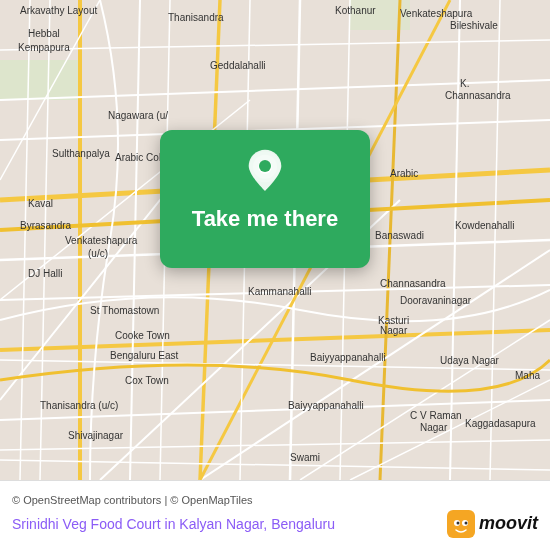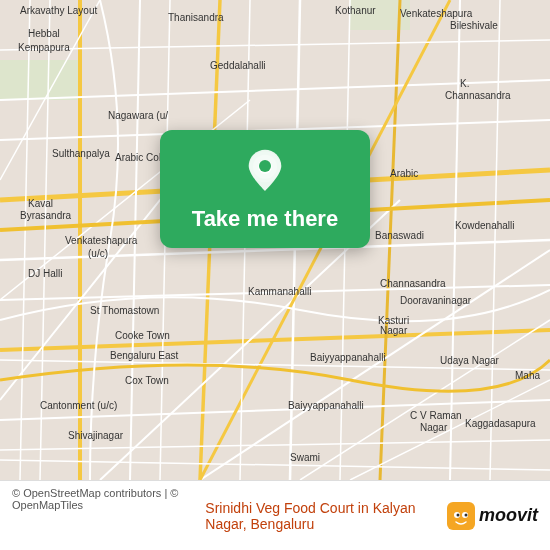--- a/index.html
+++ b/index.html
@@ -38,21 +38,21 @@
     }
 
     
     #popup-card {
       position: absolute;
       top: 130px;
       left: 160px;
       width: 210px;
       background: #2eaa5e;
       border-radius: 12px;
-      padding: 18px 20px 16px;
+      padding: 18px 20px 36px;
       display: flex;
       flex-direction: column;
       align-items: center;
       cursor: pointer;
       box-shadow: 0 4px 16px rgba(0,0,0,0.3);
     }
 
     #popup-card .pin-icon {
       width: 48px;
       height: 48px;
@@ -65,41 +65,41 @@
       font-weight: 600;
       text-align: center;
     }
 
     
     #bottom-bar {
       width: 550px;
       height: 70px;
       background: white;
       display: flex;
-      flex-direction: row;
+      flex-direction: column;
       justify-content: center;
       padding: 6px 12px;
       border-top: 1px solid #ddd;
     }
 
     #attribution {
       font-size: 11px;
       color: #555;
       margin-bottom: 4px;
     }
 
     #place-info {
       display: flex;
       align-items: center;
       justify-content: space-between;
     }
 
     #place-name {
       font-size: 14px;
-      color: #c2410c;
+      color: #8b5cf6;
       font-weight: 500;
     }
 
     #moovit-logo {
       display: flex;
       align-items: center;
       gap: 4px;
     }
 
     .moovit-face {
@@ -178,40 +178,40 @@
       <div class="map-label" style="top: 8px; left: 400px;">Venkateshapura</div>
       <div class="map-label" style="top: 20px; left: 450px;">Bileshivale</div>
       <div class="map-label" style="top: 60px; left: 210px;">Geddalahalli</div>
       <div class="map-label" style="top: 110px; left: 108px;">Nagawara (u/</div>
       <div class="map-label" style="top: 78px; left: 460px;">K.</div>
       <div class="map-label" style="top: 90px; left: 445px;">Channasandra</div>
       <div class="map-label" style="top: 148px; left: 52px;">Sulthanpalya</div>
       <div class="map-label" style="top: 152px; left: 115px;">Arabic College (u/c)</div>
       <div class="map-label" style="top: 168px; left: 390px;">Arabic</div>
       <div class="map-label" style="top: 198px; left: 28px;">Kaval</div>
-      <div class="map-label" style="top: 210px; left: 20px;">Byrasandra</div>
+      <div class="map-label" style="top: 220px; left: 20px;">Byrasandra</div>
       <div class="map-label" style="top: 235px; left: 65px;">Venkateshapura</div>
       <div class="map-label" style="top: 248px; left: 88px; text-align: right;">(u/c)</div>
       <div class="map-label" style="top: 230px; left: 375px;">Banaswadi</div>
       <div class="map-label" style="top: 220px; left: 455px;">Kowdenahalli</div>
       <div class="map-label" style="top: 268px; left: 28px;">DJ Halli</div>
       <div class="map-label" style="top: 278px; left: 380px;">Channasandra</div>
       <div class="map-label" style="top: 305px; left: 90px;">St Thomastown</div>
       <div class="map-label" style="top: 286px; left: 248px;">Kammanahalli</div>
       <div class="map-label" style="top: 295px; left: 400px;">Dooravaninagar</div>
       <div class="map-label" style="top: 285px; left: 510px; padding-left: 44px;">ITI Color</div>
       <div class="map-label" style="top: 330px; left: 115px;">Cooke Town</div>
       <div class="map-label" style="top: 315px; left: 378px;">Kasturi</div>
       <div class="map-label" style="top: 325px; left: 380px;">Nagar</div>
       <div class="map-label" style="top: 350px; left: 110px;">Bengaluru East</div>
       <div class="map-label" style="top: 352px; left: 310px;">Baiyyappanahalli</div>
       <div class="map-label" style="top: 355px; left: 440px;">Udaya Nagar</div>
       <div class="map-label" style="top: 375px; left: 125px;">Cox Town</div>
       <div class="map-label" style="top: 370px; left: 515px;">Maha</div>
-      <div class="map-label" style="top: 400px; left: 40px;">Cantonment (u/c)</div>
+      <div class="map-label" style="top: 400px; left: 40px;">Thanisandra (u/c)</div>
       <div class="map-label" style="top: 400px; left: 288px;">Baiyyappanahalli</div>
       <div class="map-label" style="top: 410px; left: 410px;">C V Raman</div>
       <div class="map-label" style="top: 422px; left: 420px;">Nagar</div>
       <div class="map-label" style="top: 418px; left: 465px;">Kaggadasapura</div>
       <div class="map-label" style="top: 430px; left: 68px;">Shivajinagar</div>
       <div class="map-label" style="top: 452px; left: 290px;">Swami</div>
     </div>
 
   <div id="popup-card">
 

